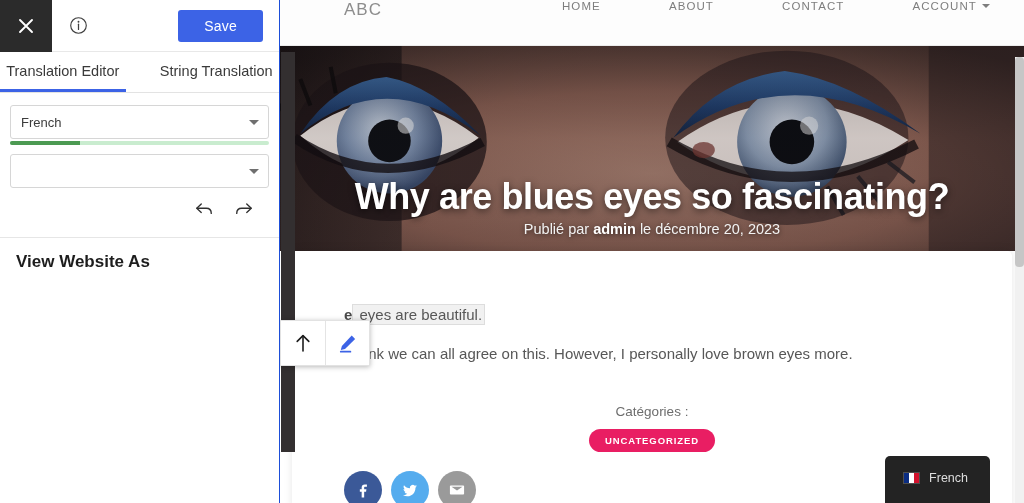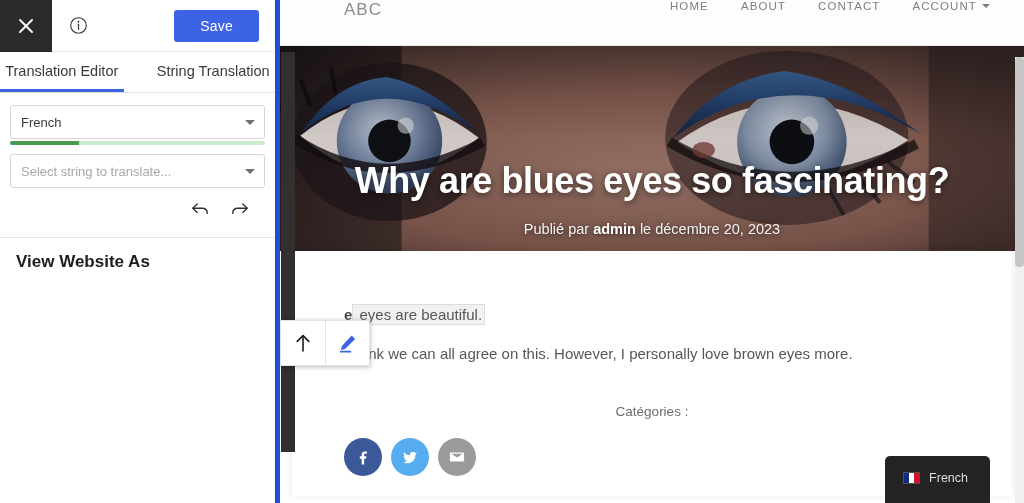--- a/index.html
+++ b/index.html
@@ -8,21 +8,21 @@
     overflow: hidden;
     font-family: "Liberation Sans", sans-serif;
     background: #ffffff;
   }
   .app { position: relative; width: 1024px; height: 503px; display: flex; }
 
   
   .sidebar {
     width: 280px; height: 503px;
     background: #ffffff;
-    border-right: 5px solid #1d4ed8;
+    border-right: 1px solid #1d4ed8;
     display: flex; flex-direction: column;
     flex: 0 0 280px;
     position: relative; z-index: 5;
   }
   .sb-header {
     height: 52px; display: flex; align-items: center;
     border-bottom: 1px solid #e8e8e8;
     background: #fff;
   }
   .close-btn {
@@ -123,21 +123,21 @@
     background: #fff;
   }
   .site-nav {
     height: 46px; background: #fdfdfd;
     border-bottom: 1px solid #ececec;
     display: flex; align-items: flex-start;
     padding: 0 34px 0 64px;
   }
   .logo { font-size: 17px; color: #8d8d8d; letter-spacing: 1px; }
   .nav-spacer { flex: 1 1 auto; }
-  .nav-links { display: flex; align-items: center; gap: 32px; }
+  .nav-links { display: flex; align-items: center; gap: 68px; }
   .nav-link {
     font-size: 11.5px; color: #7e7e7e;
     letter-spacing: 1.1px; cursor: pointer;
     display: flex; align-items: center; gap: 5px;
   }
   .nav-caret {
     width: 0; height: 0;
     border-left: 4px solid transparent;
     border-right: 4px solid transparent;
     border-top: 4px solid #7e7e7e;
@@ -158,21 +158,21 @@
     display: flex; flex-direction: column;
     align-items: center; justify-content: flex-end;
     padding-bottom: 14px;
   }
   .hero-title {
     font-size: 36px; font-weight: bold; color: #fff;
     letter-spacing: -.4px;
     text-shadow: 0 2px 7px rgba(0,0,0,.55);
   }
   .hero-meta {
-    margin-top: 19px; font-size: 14.5px; color: #f2f2f2;
+    margin-top: 3px; font-size: 14.5px; color: #f2f2f2;
     text-shadow: 0 1px 5px rgba(0,0,0,.6);
   }
   .hero-meta b { font-weight: bold; color: #ffffff; }
 
   
   .card-wrap { position: relative; padding: 0 12px; }
   .card {
     background: #fff;
     border-radius: 5px 5px 0 0;
     box-shadow: 0 -1px 8px rgba(0,0,0,.10);
@@ -286,21 +286,20 @@
 
     <div class="sb-section">
       <div class="select-box">
         <span>French</span>
         <span class="caret"></span>
       </div>
       <div class="progress-track">
         <div class="progress-fill" id="progfill" style="width: 27%; background: rgb(76, 154, 82);"></div>
       </div>
       <div class="select-box placeholder">
-        <span>Select string to translate...</span>
         <span class="caret"></span>
       </div>
       <div class="undo-redo">
         <div class="ur-btn">
           <svg width="20" height="17" viewBox="0 0 22 18">
             <path d="M8 3 L3 7.6 L8 12.2" stroke="#303030" stroke-width="1.5" fill="none" stroke-linecap="round" stroke-linejoin="round"></path>
             <path d="M3.4 7.6 L13.5 7.6 Q19 7.6 19 13.3" stroke="#303030" stroke-width="1.5" fill="none" stroke-linecap="round"></path>
           </svg>
         </div>
         <div class="ur-btn">
@@ -401,20 +400,21 @@
       </div>
     </div>
 
     <div class="card-wrap">
       <article class="card">
         <p class="para"><b class="lead-bold">e</b><span class="hl"> eyes are beautiful.</span></p>
         <p class="para">I think we can all agree on this. However, I personally love brown eyes more.</p>
 
         <div class="cats">
           <span class="cats-label">Catégories :</span>
+          <span class="badge" style="background: rgb(233, 30, 99);">UNCATEGORIZED</span>
         </div>
 
         <div class="socials">
           <div class="soc" id="soc-fb" style="background: rgb(59, 89, 152);">
             <svg width="20" height="20" viewBox="0 0 24 24">
                 <path fill="#fff" d="M14.5 8.2h2.2V5.4h-2.6c-2.4 0-3.7 1.4-3.7 3.7v2.1H8.2v2.9h2.2v7h3v-7h2.3l.4-2.9h-2.7V9.5c0-.9.3-1.3 1.1-1.3z"></path>
               </svg>
           </div>
           <div class="soc" id="soc-tw" style="background: rgb(85, 172, 238);">
             <svg width="20" height="20" viewBox="0 0 24 24">

